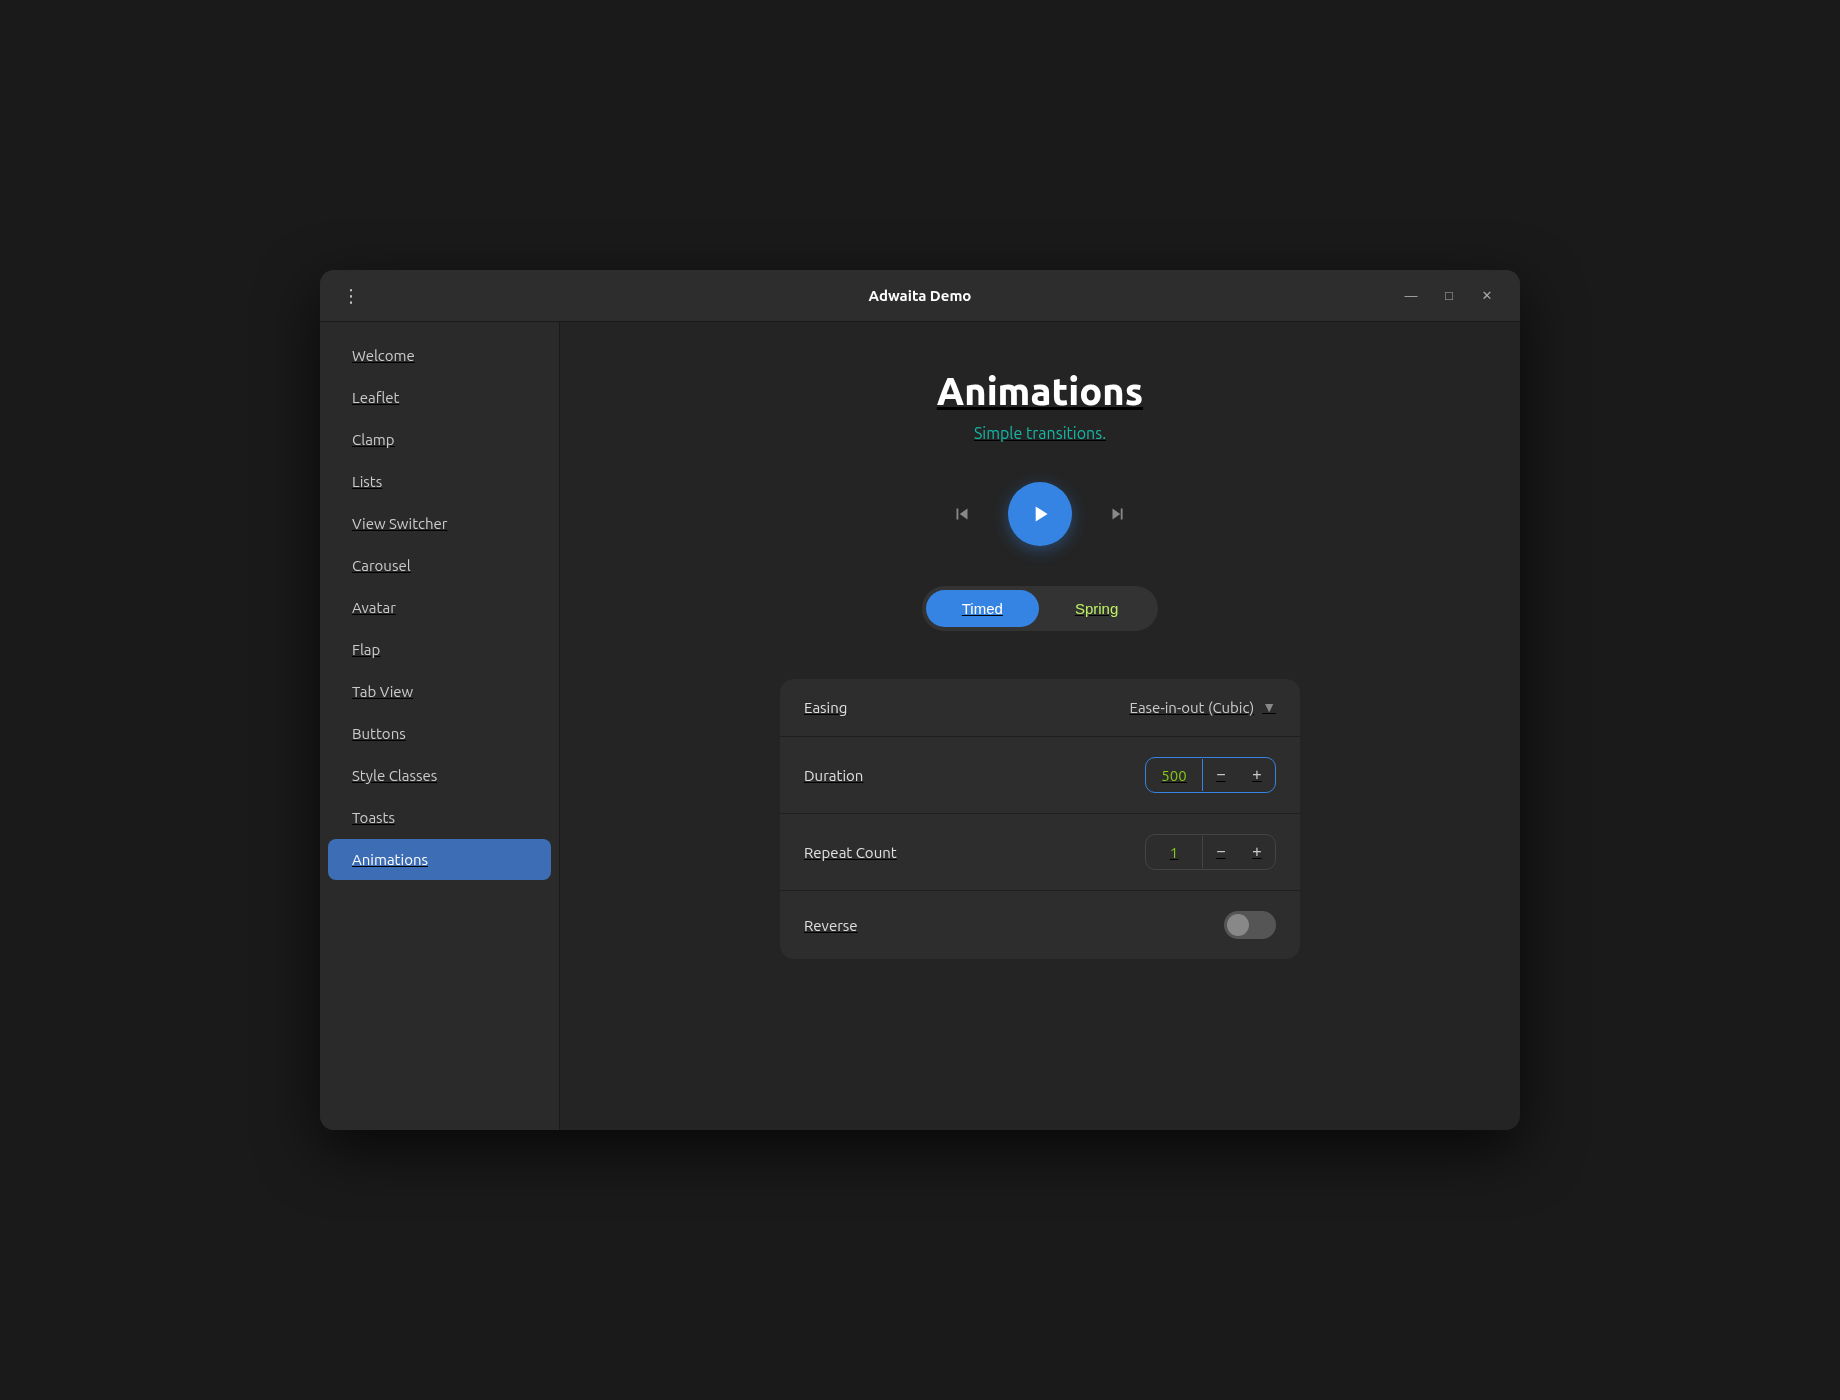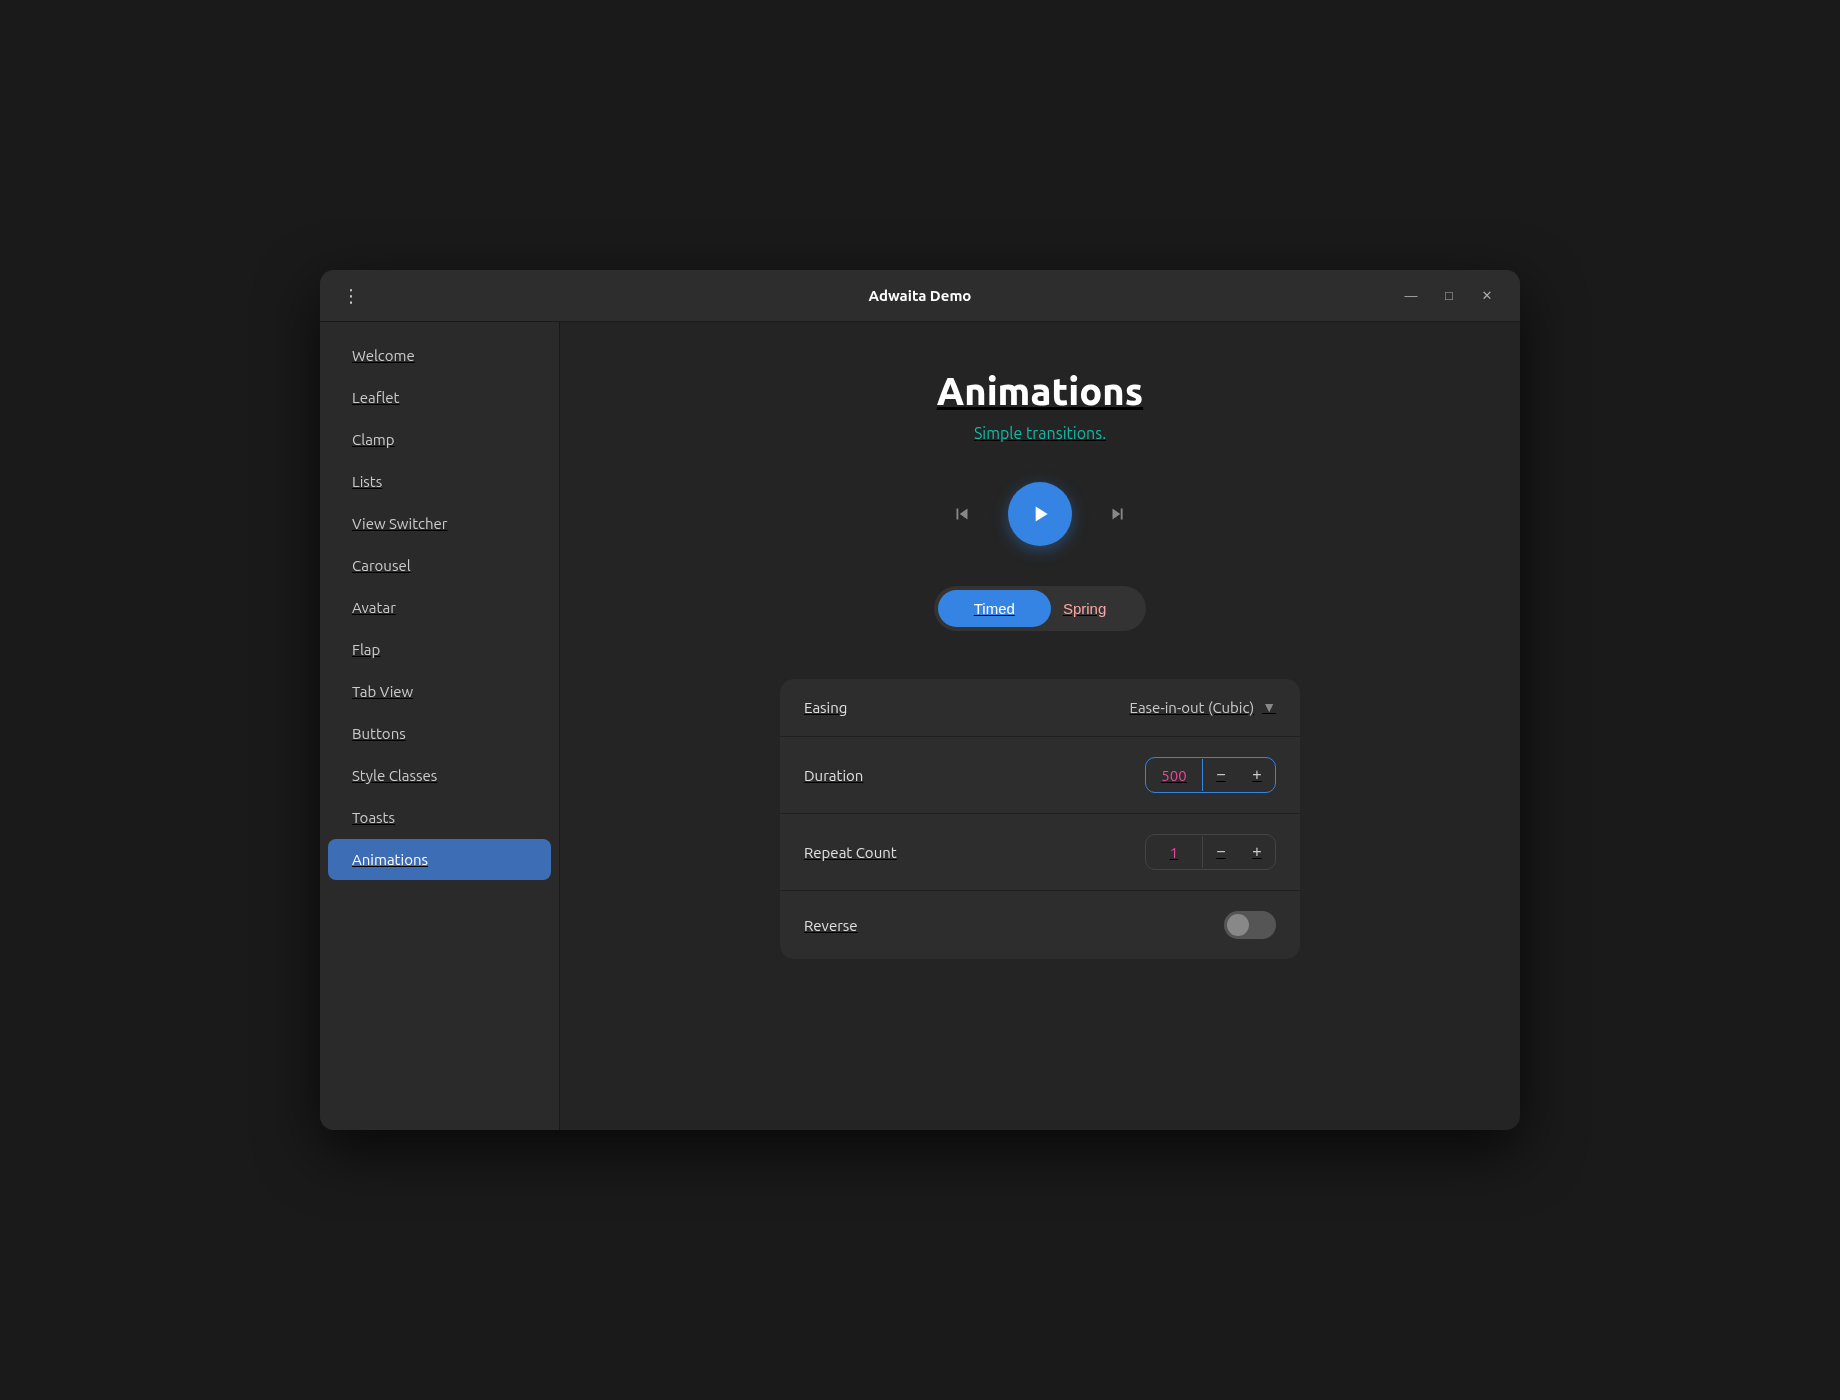--- a/index.html
+++ b/index.html
@@ -186,22 +186,21 @@
       font-weight: 500;
     }
 
     .mode-btn.active {
       background: #3584e4;
       color: #ffffff;
     }
 
     .mode-btn.inactive {
       background: transparent;
-      color: #fca5a5;
-      padding-left: 12px;
+      color: #bef264;
     }
 
     .settings-panel {
       width: 520px;
       background: #2d2d2d;
       border-radius: 14px;
       overflow: hidden;
     }
 
     .setting-row {
@@ -239,21 +238,21 @@
       display: flex;
       align-items: center;
       border: 1.5px solid #3584e4;
       border-radius: 10px;
       overflow: hidden;
     }
 
     .spinner-value {
       width: 56px;
       text-align: center;
-      color: #ec4899;
+      color: #84cc16;
       font-size: 15px;
       padding: 6px 0;
       background: transparent;
     }
 
     .spinner-divider {
       width: 1px;
       height: 32px;
       background: #3584e4;
     }

